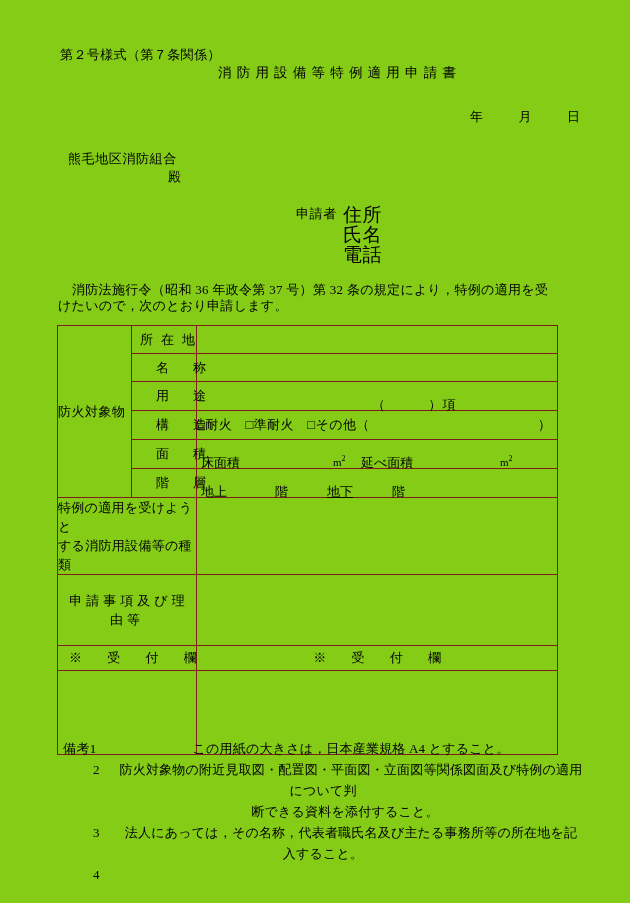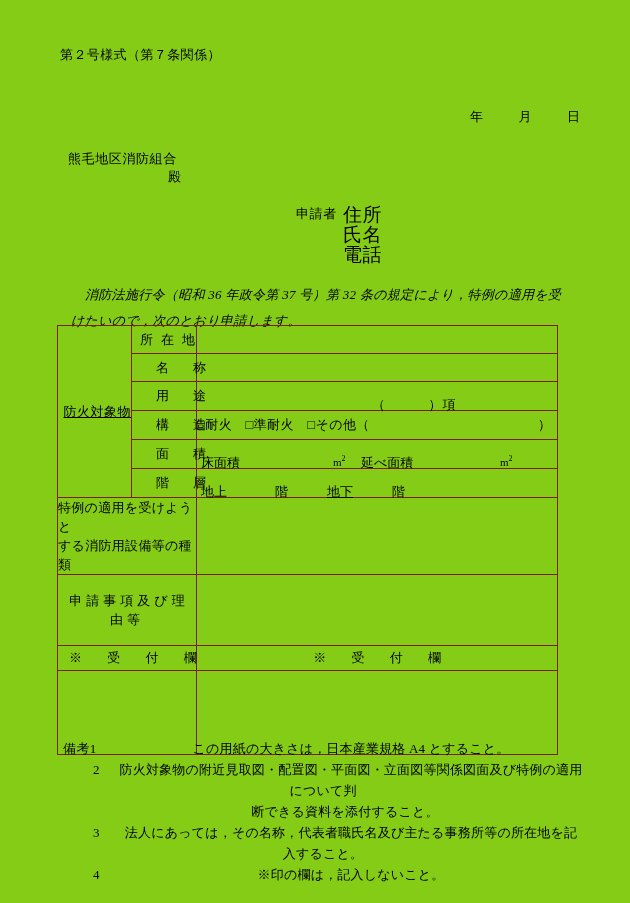--- a/index.html
+++ b/index.html
@@ -76,28 +76,27 @@
     left: 343px;
     top: 205px;
     font-size: 19px;
     letter-spacing: 0.6px;
     line-height: 20px;
     white-space: nowrap;
   }
 
   .legal-para {
     position: absolute;
-    left: 71px;
+    left: 58px;
     top: 282px;
     width: 500px;
     font-size: 13px;
-    line-height: 26px;
+    line-height: 16px;
     letter-spacing: 0.3px;
     text-indent: 14px;
-    font-style: italic;
   }
 
   
   .form-table {
     position: absolute;
     left: 57px;
     top: 325px;
     width: 500px;
     border-collapse: collapse;
     table-layout: fixed;
@@ -105,24 +104,23 @@
   }
   .form-table td {
     border: 1px solid #7f1d1d;
     padding: 0;
     vertical-align: middle;
   }
   .cell-pad { padding: 0 6px; }
 
   
   .vlabel {
-    text-align: right;
+    text-align: left;
     letter-spacing: 0.5px;
     white-space: nowrap;
-    text-decoration: underline;
   }
   
   .rlabel {
     text-align: center;
     white-space: nowrap;
   }
   .rlabel.spread-3 { letter-spacing: 8px; text-indent: 8px; }
   .rlabel.spread-2 { letter-spacing: 24px; text-indent: 24px; }
 
   .blk-label {
@@ -200,20 +198,21 @@
   .note-body { margin-left: 56px; }
   .note-body.cont { margin-left: 44px; }
 </style>
 </head>
 <body>
 
 <div class="page">
 
   <div class="form-no">第２号様式（第７条関係）</div>
 
+  <div class="doc-title">消防用設備等特例適用申請書</div>
 
   <div class="date-line">
     <span>年</span>
     <span class="date-gap"></span>
     <span>月</span>
     <span class="date-gap"></span>
     <span>日</span>
   </div>
 
   <div class="addressee">熊毛地区消防組合</div>
@@ -323,17 +322,16 @@
     </div>
     <div class="note">
       <span class="note-body cont">断できる資料を添付すること。</span>
     </div>
     <div class="note">
       <span class="note-num rest">3</span>
       <span class="note-body">法人にあっては，その名称，代表者職氏名及び主たる事務所等の所在地を記入すること。</span>
     </div>
     <div class="note">
       <span class="note-num rest">4</span>
-      <span class="note-body">※印の欄は，記入しないこと。</span>
     </div>
   </div>
 
 </div>
 
 </body></html>

